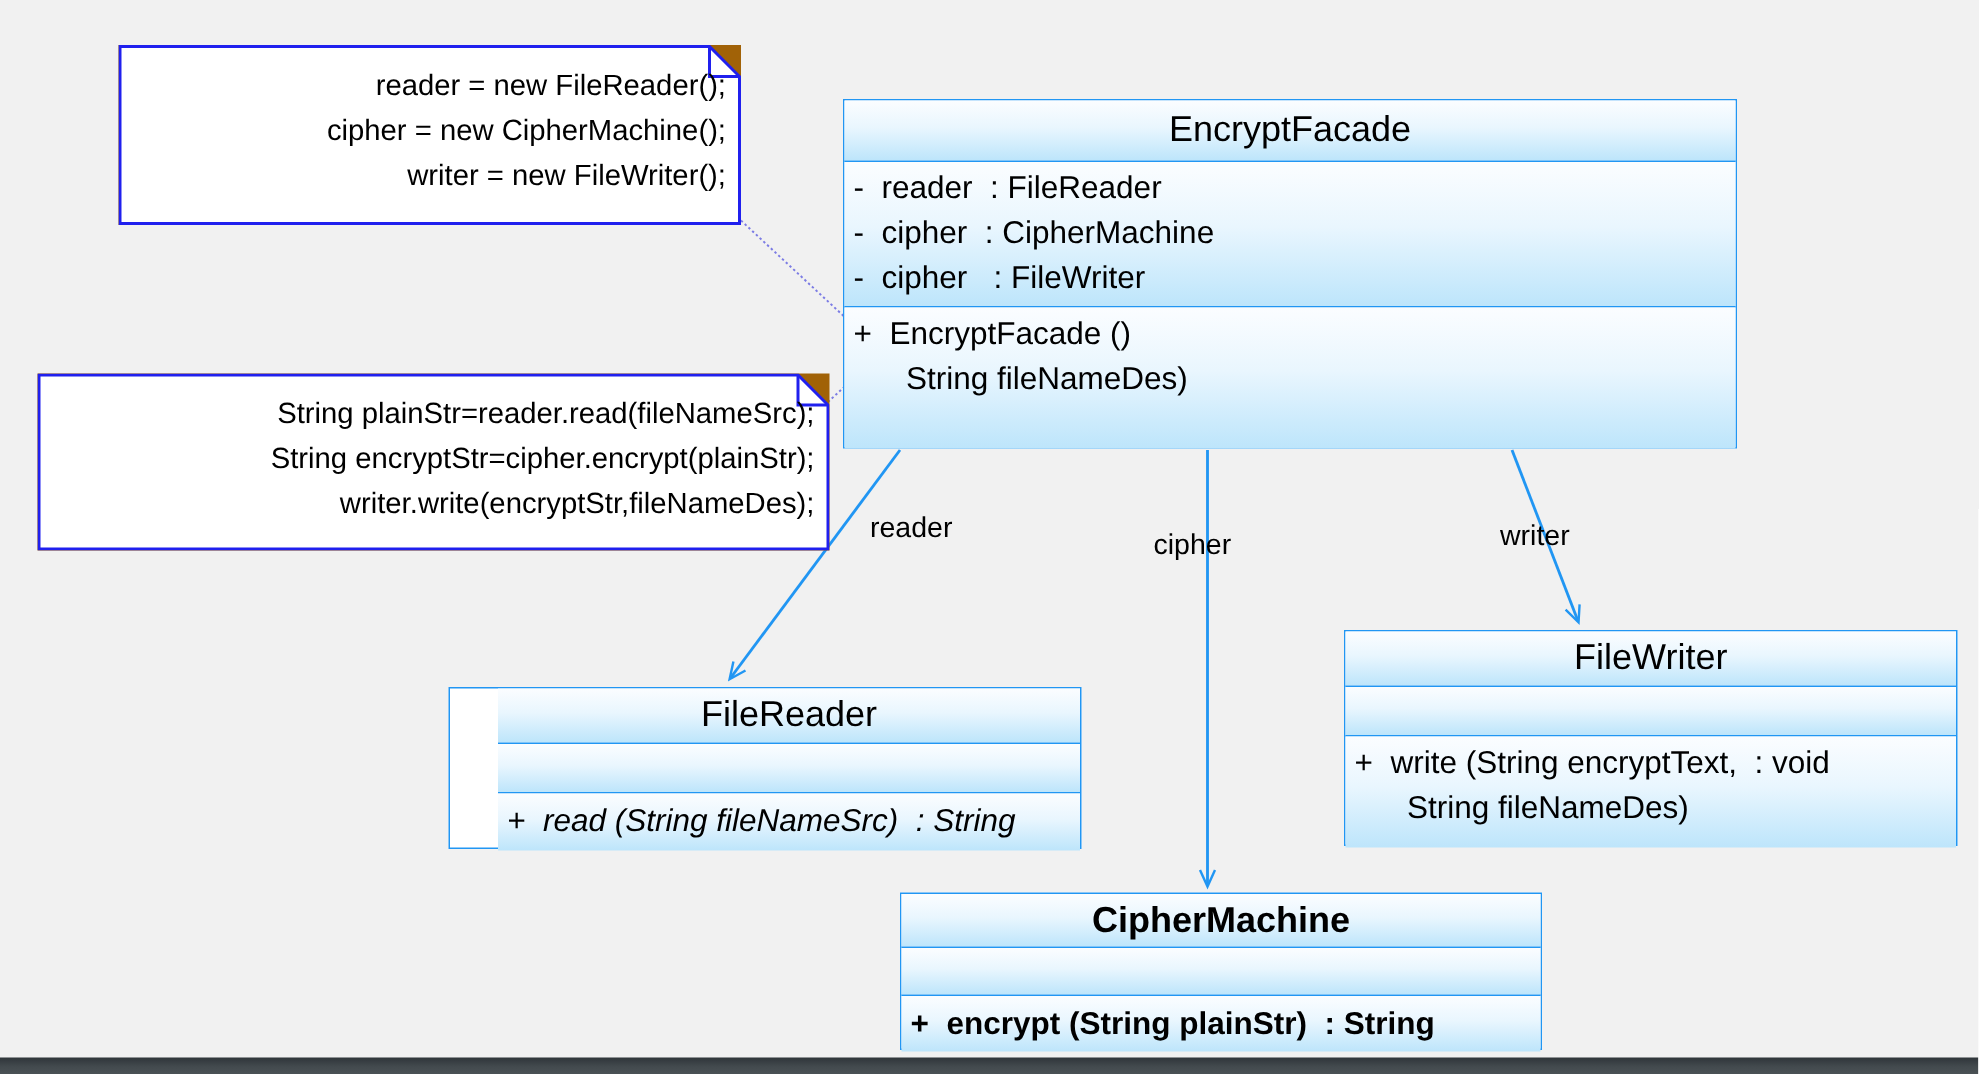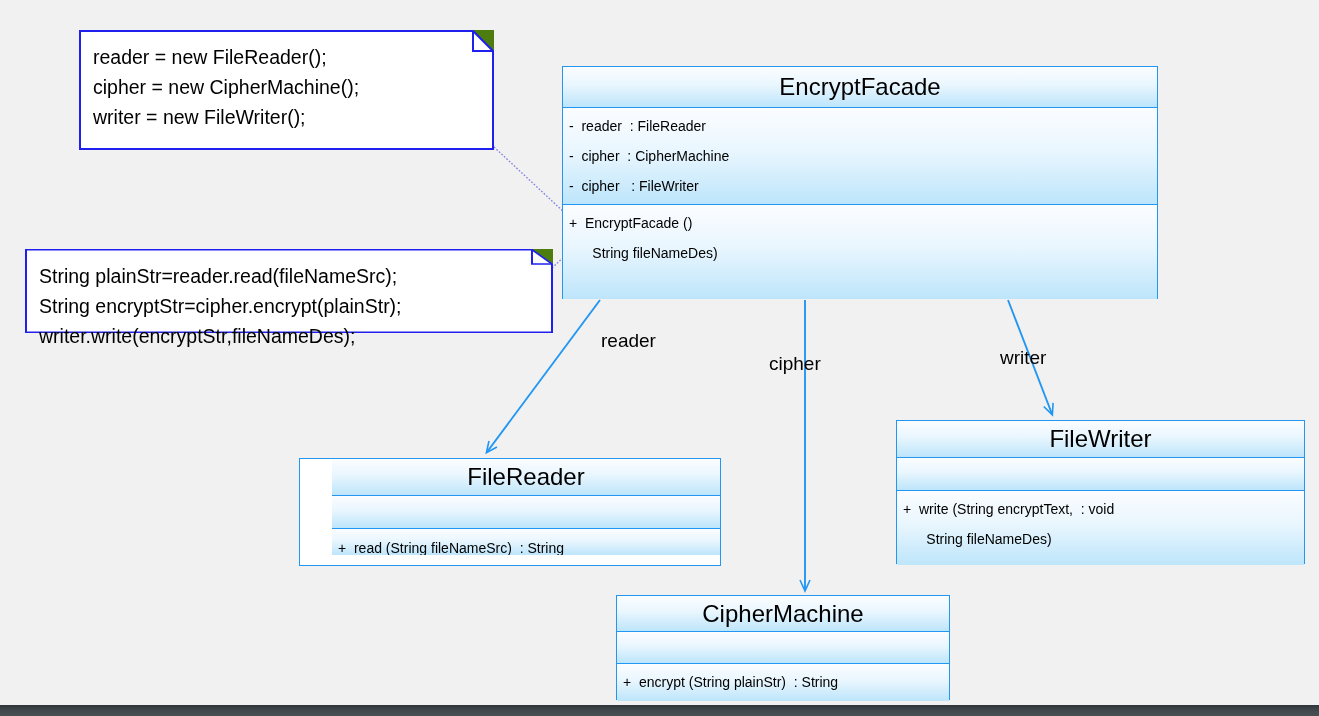--- a/index.html
+++ b/index.html
@@ -45,38 +45,39 @@
     text-align: center;
     font-size: 24px;
     color: #000000;
     line-height: 1.0;
     display: flex;
     align-items: center;
     justify-content: center;
   }
   .uml-members {
     padding: 3px 0 4px 6px;
-    font-size: 14px;
+    font-size: 21px;
     color: #000000;
   }
   .uml-member {
     white-space: pre;
     line-height: 30px;
   }
   .uml-empty {
     
   }
 
   
   .uml-note {
     position: absolute;
     box-sizing: border-box;
-    background: #4d7c0f;
+    background: #a16207;
     font-size: 19.5px;
     color: #000000;
+    text-align: right;
   }
   .uml-note .note-body {
     position: relative;
     z-index: 2;
     padding: 12px 10px 8px 14px;
     line-height: 30px;
     white-space: pre;
   }
   .note-shape {
     position: absolute;
@@ -128,21 +129,21 @@
   <div class="uml-note" style="left:79px; top:30px; width:415px; height:120px;">
     <svg class="note-shape" viewBox="0 0 415 120" preserveAspectRatio="none">
       <path d="M1,1 H394 L414,21 V119 H1 Z" fill="#ffffff" stroke="#2020ee" stroke-width="2"></path>
       <path d="M394,1 V21 H414" fill="none" stroke="#2020ee" stroke-width="2"></path>
     </svg>
     <div class="note-body"><span>reader = new FileReader();</span>
 <span>cipher = new CipherMachine();</span>
 <span>writer = new FileWriter();</span></div>
   </div>
 
-  <div class="uml-note" style="left:25px; top:249px; width:528px; height:84px;">
+  <div class="uml-note" style="left:25px; top:249px; width:528px; height:118px;">
     <svg class="note-shape" viewBox="0 0 528 118" preserveAspectRatio="none">
       <path d="M1,1 H507 L527,21 V117 H1 Z" fill="#ffffff" stroke="#2020ee" stroke-width="2"></path>
       <path d="M507,1 V21 H527" fill="none" stroke="#2020ee" stroke-width="2"></path>
     </svg>
     <div class="note-body"><span>String plainStr=reader.read(fileNameSrc);</span>
 <span>String encryptStr=cipher.encrypt(plainStr);</span>
 <span>writer.write(encryptStr,fileNameDes);</span></div>
   </div>
 
   <div class="uml-class" style="left:562px; top:66px; width:596px; height:233px;">
@@ -154,41 +155,41 @@
     </div>
     <div class="uml-compartment uml-members" style="height:94px;">
       <div class="uml-member">+  EncryptFacade ()</div>
       <div class="uml-member">      String fileNameDes)</div>
     </div>
   </div>
 
   <div class="uml-class" style="left:299px; top:458px; width:422px; height:108px;padding-left:32px;">
     <div class="uml-compartment uml-name" style="height:37px;">FileReader</div>
     <div class="uml-compartment uml-empty" style="height:33px;"></div>
-    <div class="uml-compartment uml-members" style="height:26px;">
+    <div class="uml-compartment uml-members" style="height:38px;font-style:italic;">
       <div class="uml-member" style="line-height:32px;">+  read (String fileNameSrc)  : String</div>
     </div>
   </div>
 
   <div class="uml-class" style="left:896px; top:420px; width:409px; height:144px;">
     <div class="uml-compartment uml-name" style="height:37px;">FileWriter</div>
     <div class="uml-compartment uml-empty" style="height:33px;"></div>
     <div class="uml-compartment uml-members" style="height:74px;">
       <div class="uml-member">+  write (String encryptText,  : void</div>
       <div class="uml-member">      String fileNameDes)</div>
     </div>
   </div>
 
-  <div class="uml-class" style="left:616px; top:595px; width:334px; height:105px;">
+  <div class="uml-class" style="left:600px; top:595px; width:428px; height:105px;font-weight:bold;">
     <div class="uml-compartment uml-name" style="height:36px;">CipherMachine</div>
     <div class="uml-compartment uml-empty" style="height:32px;"></div>
     <div class="uml-compartment uml-members" style="height:37px;">
       <div class="uml-member" style="line-height:31px;">+  encrypt (String plainStr)  : String</div>
     </div>
   </div>
 
-  <div class="assoc-label" style="left:580px; top:330px;margin-left:21px;">reader</div>
+  <div class="assoc-label" style="left:580px; top:342px;">reader</div>
   <div class="assoc-label" style="left:769px; top:353px;">cipher</div>
   <div class="assoc-label" style="left:1000px; top:347px;">writer</div>
 
   <div id="bottom-bar" style="top:705px; height:11px;"></div>
 
 </div>
 
 </body></html>

